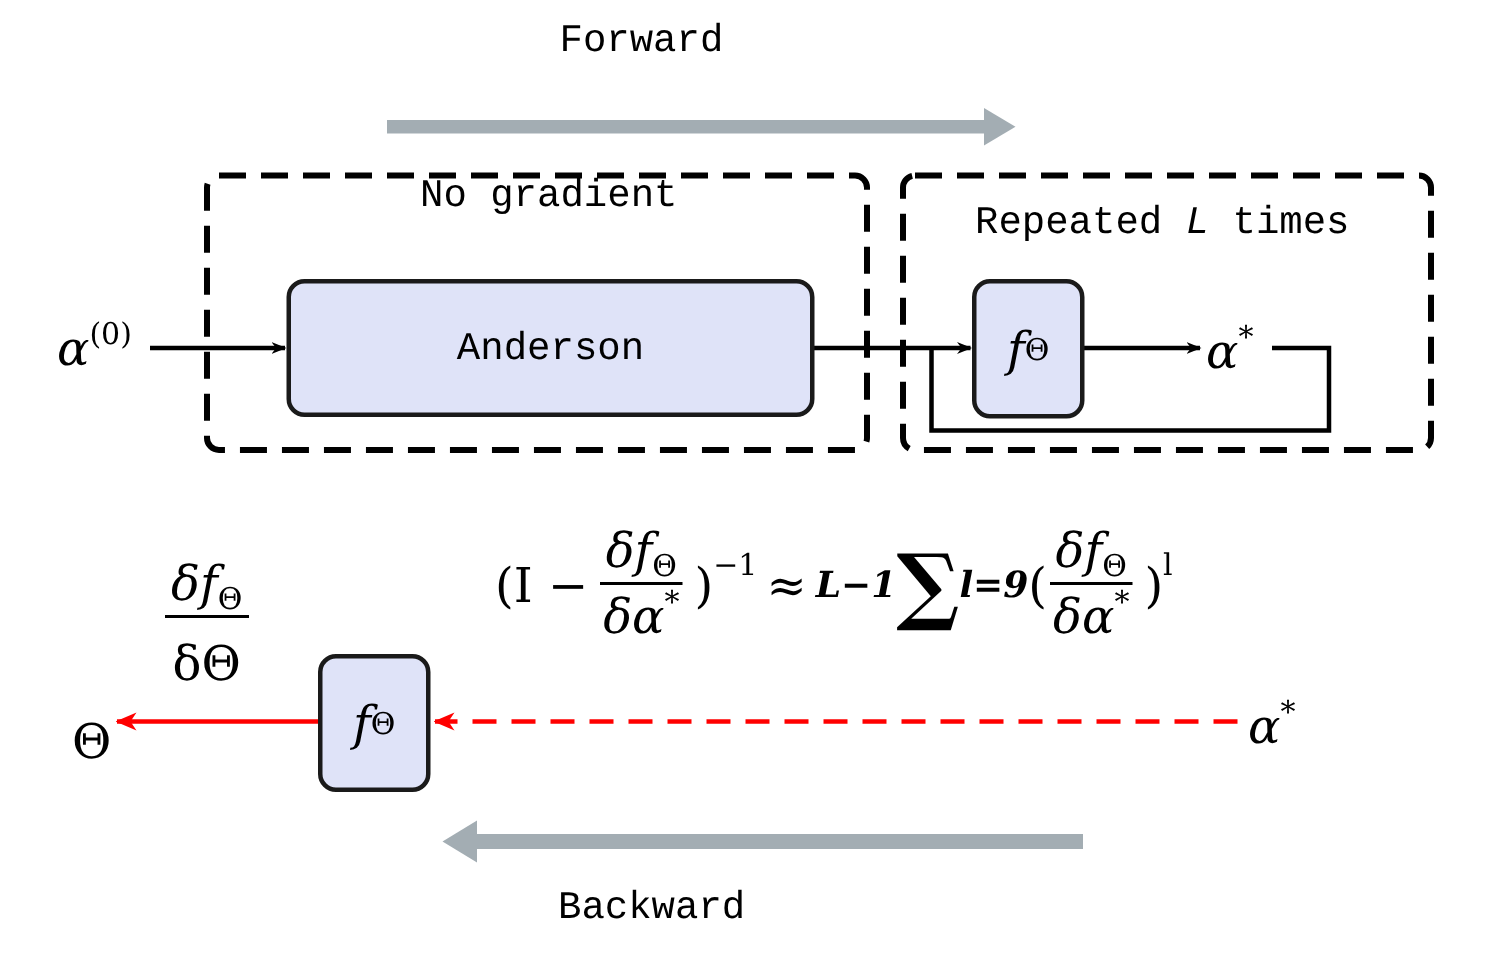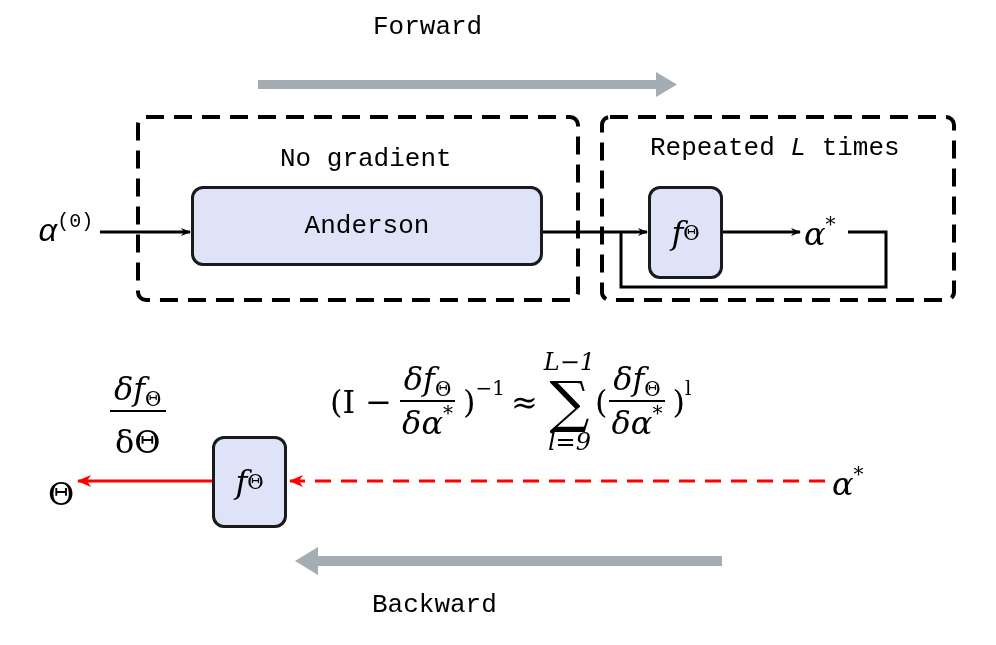--- a/index.html
+++ b/index.html
@@ -51,34 +51,34 @@
   <polyline points="848,232 886,232 886,287 621,287 621,232" fill="none" stroke="#000" stroke-width="3"></polyline>
 
   <line x1="212" y1="481" x2="78" y2="481" stroke="#ff0000" stroke-width="3" marker-end="url(#ah-red)"></line>
 
   <line x1="825" y1="481" x2="290" y2="481" stroke="#ff0000" stroke-width="3" stroke-dasharray="16,10" marker-end="url(#ah-red)"></line>
 </svg>
 
 <div class="abs lbl" style="left:373px;top:12px;">Forward</div>
 <div class="abs lbl" style="left:372px;top:590px;">Backward</div>
 
-<div class="abs lbl" style="left:280px;top:144px;">No gradient</div>
-<div class="box lbl" style="left:191px;top:186px;width:352px;height:80px;flex-direction:column;line-height:40px;">
+<div class="abs lbl" style="left:280px;top:115px;">No gradient</div>
+<div class="box lbl" style="left:191px;top:186px;width:352px;height:92px;flex-direction:column;line-height:40px;">
   <span>Anderson</span>
 </div>
 
 <div class="abs lbl" style="left:650px;top:133px;">
   <span>Repeated </span><i>L</i><span> times</span>
 </div>
 <div class="box math" style="left:648px;top:186px;width:75px;height:93px;">
   <span>f</span>
     <span class="sub">Θ</span>
 </div>
 
-<div class="abs math" style="left:38px;top:210px;font-family:Liberation Mono, monospace;">
+<div class="abs math" style="left:38px;top:210px;">
   <span>α</span><span class="sup">(0)</span>
 </div>
 
 <div class="abs math" style="left:804px;top:212px;">
   <span>α</span><span class="sup">*</span>
 </div>
 
 <div class="abs math up" style="left:48px;top:462px;font-style:normal;">Θ</div>
 <div class="abs math" style="left:110px;top:372px;">
   <span class="frac">
@@ -96,21 +96,21 @@
 
 <div class="abs math" style="left:330px;top:350px;display:flex;align-items:center;">
   <span style="font-style:normal;">(I −</span>
   <span class="frac" style="margin-left:6px;">
     <span class="num"><span>δf</span><span class="sub">Θ</span></span>
     <span class="den"><span>δα</span><span class="sup">*</span></span>
   </span>
   <span style="font-style:normal;margin-left:6px;">)</span>
   <span class="sup" style="vertical-align:0;position:relative;top:-14px;">−1</span>
   <span style="font-style:normal;margin:0 6px;">≈</span>
-  <span style="display:inline-flex;flex-direction:column;align-items:center;line-height:1;">
+  <span style="display:inline-flex;flex-direction:row;align-items:center;line-height:1;font-weight:bold;">
     <span style="font-size:24px;">L−1</span>
     <span style="font-size:56px;font-style:normal;line-height:1;">∑</span>
     <span style="font-size:24px;">l=9</span>
   </span>
   <span style="font-style:normal;">(</span>
   <span class="frac">
     <span class="num"><span>δf</span><span class="sub">Θ</span></span>
     <span class="den"><span>δα</span><span class="sup">*</span></span>
   </span>
   <span style="font-style:normal;margin-left:6px;">)</span>

